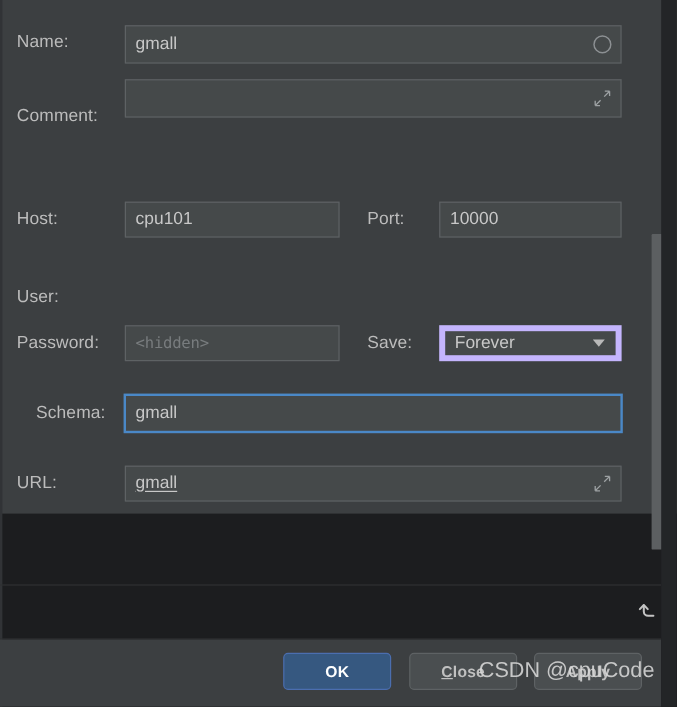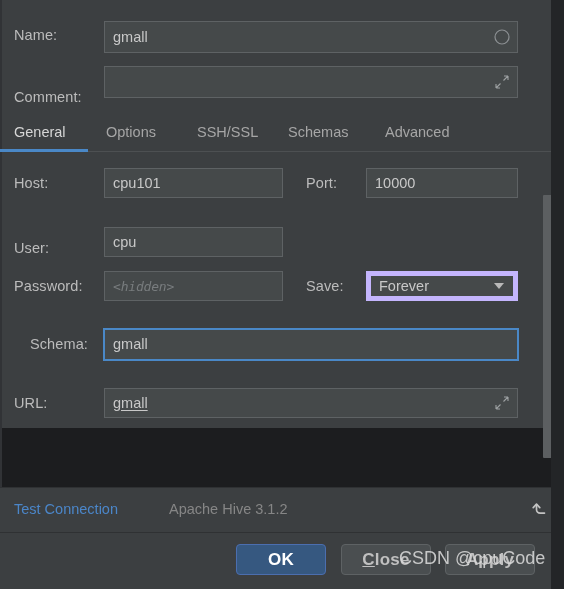--- a/index.html
+++ b/index.html
@@ -75,21 +75,20 @@
   .field.focused {
     border: 2px solid #4a88c7;
     background: #45494a;
   }
   .field .val { line-height: 1; }
   .field .ph {
     color: #787c7e;
     font-family: "DejaVu Sans Mono", "Liberation Mono", monospace;
     font-size: 13px;
     letter-spacing: -0.2px;
-    font-style: italic;
   }
 
   .field-icon {
     position: absolute;
     right: 7px;
     top: 50%;
     transform: translateY(-50%);
     width: 16px;
     height: 16px;
     display: block;
@@ -236,21 +235,21 @@
     top: 533px;
     width: 551px;
     height: 56px;
     background: #3c3f41;
   }
   .btn {
     position: absolute;
     box-sizing: border-box;
     height: 31px;
     border-radius: 4px;
-    font-size: 17px;
+    font-size: 13px;
     font-weight: bold;
     display: flex;
     align-items: center;
     justify-content: center;
     letter-spacing: 0.2px;
     cursor: pointer;
   }
   .btn-default {
     background: #365880;
     border: 1px solid #4b6eaf;
@@ -302,48 +301,34 @@
       <span class="val"></span>
       <span class="field-icon">
         <svg width="16" height="16" viewBox="0 0 16 16">
           <path d="M14 2 L9.5 6.5 M14 2 L14 6 M14 2 L10 2" fill="none" stroke="#9da1a3" stroke-width="1.1"></path>
           <path d="M2 14 L6.5 9.5 M2 14 L2 10 M2 14 L6 14" fill="none" stroke="#9da1a3" stroke-width="1.1"></path>
         </svg>
       </span>
     </div>
   </div>
 
-  <div class="tabbar">
-    <div class="tab-baseline"></div>
-
-    <div class="tab active" style="left:14px; top:7px;">General</div>
-    <div class="tab" style="left:106px; top:7px;">Options</div>
-    <div class="tab" style="left:197px; top:7px;">SSH/SSL</div>
-    <div class="tab" style="left:288px; top:7px;">Schemas</div>
-    <div class="tab" style="left:385px; top:7px;">Advanced</div>
-
-    <div class="tab-underline"></div>
-  </div>
 
   <div class="formbody">
 
     <div class="row-label" style="left:14px; top:23px;">Host:</div>
     <div class="field" style="left:104px; top:16px; width:179px; height:30px;">
       <span class="val">cpu101</span>
     </div>
 
     <div class="row-label" style="left:306px; top:23px;">Port:</div>
     <div class="field" style="left:366px; top:16px; width:152px; height:30px;">
       <span class="val">10000</span>
     </div>
 
     <div class="row-label" style="left:14px; top:88px;">User:</div>
-    <div class="field" style="left:104px; top:75px; width:179px; height:30px;">
-      <span class="val">cpu</span>
-    </div>
 
     <div class="row-label" style="left:14px; top:126px;">Password:</div>
     <div class="field" style="left:104px; top:119px; width:179px; height:30px;">
       <span class="ph">&lt;hidden&gt;</span>
     </div>
 
     <div class="row-label" style="left:306px; top:126px;">Save:</div>
     <div class="combo" style="left:366px; top:119px; width:152px; height:30px;">
       <span class="val">Forever</span>
       <span class="caret"></span>
@@ -364,24 +349,20 @@
         </svg>
       </span>
     </div>
 
   </div>
 
   <div class="scroll-track"></div>
   <div class="scroll-thumb"></div>
 
   <div class="sep sep-top"></div>
-  <div class="footer-strip">
-    <div class="link" style="left:14px; top:13px;">Test Connection</div>
-    <div class="muted" style="left:169px; top:13px;">Apache Hive 3.1.2</div>
-  </div>
 
   <span class="revert-icon">
     <svg width="22" height="22" viewBox="0 0 22 22">
       <path d="M6.5 7.5 L6.5 12.5 A3.6 3.6 0 0 0 10.1 16.1 L14.5 16.1" fill="none" stroke="#c3c3c3" stroke-width="1.7" stroke-linecap="round"></path>
       <path d="M3.2 10.6 L6.5 7.2 L9.8 10.6" fill="none" stroke="#c3c3c3" stroke-width="1.7" stroke-linecap="round" stroke-linejoin="round"></path>
     </svg>
   </span>
 
   <div class="sep sep-bot"></div>
 

